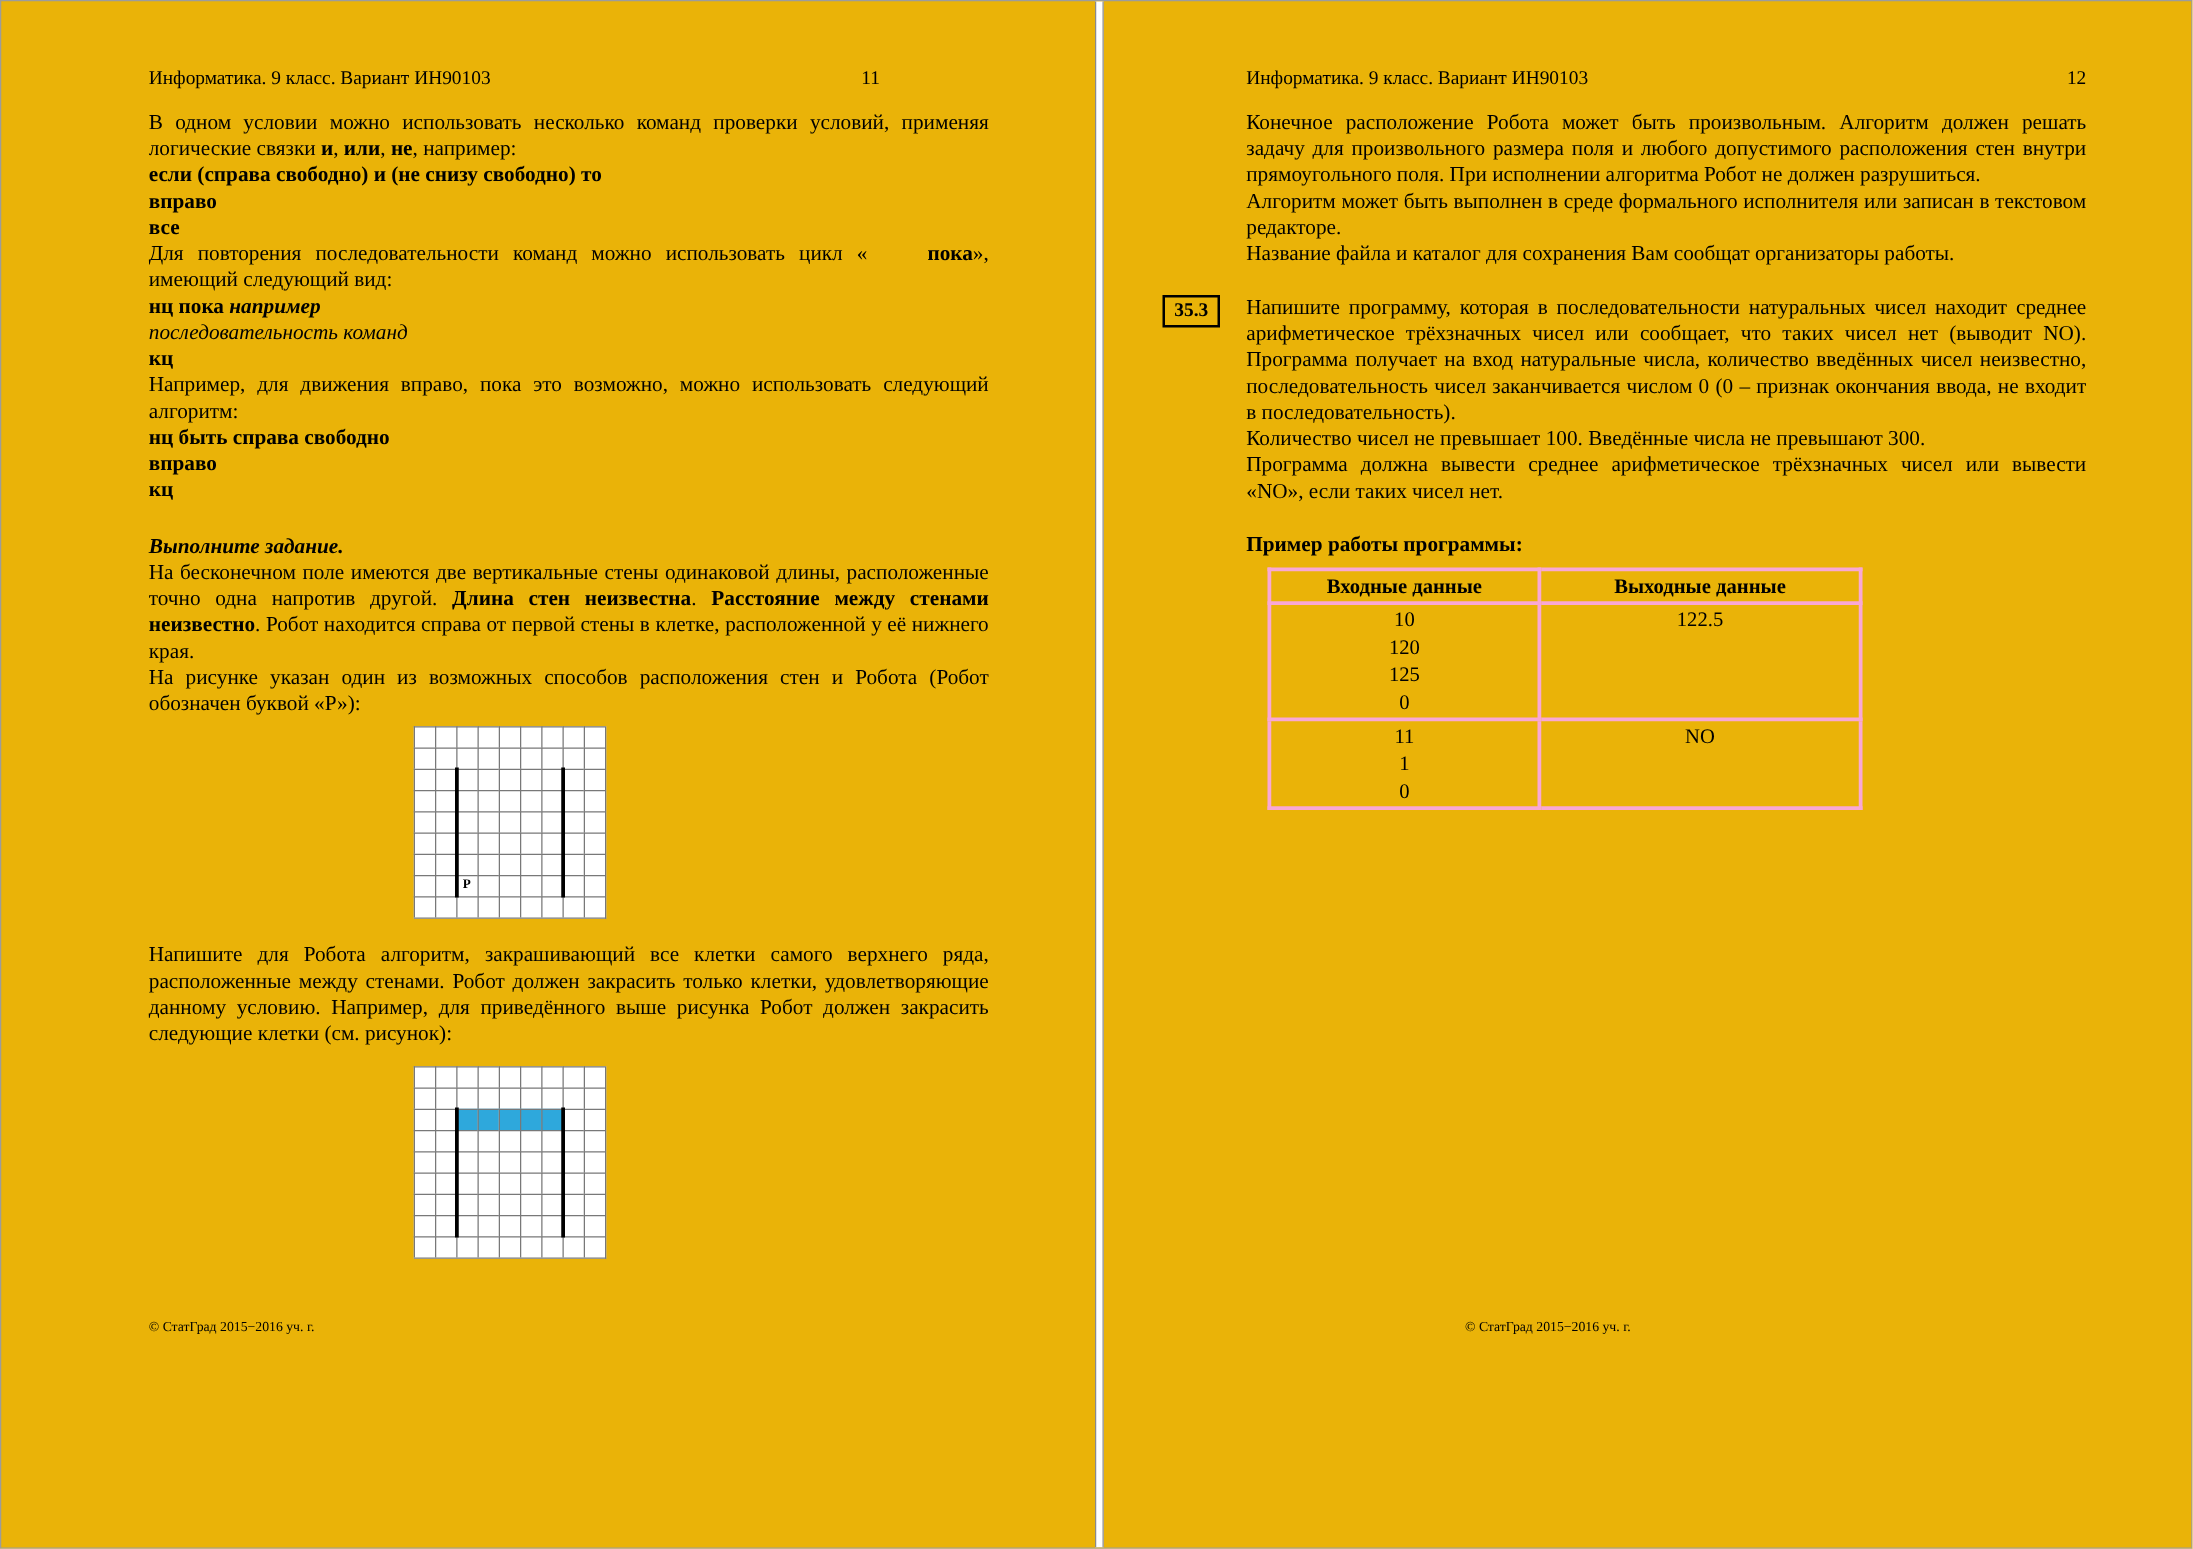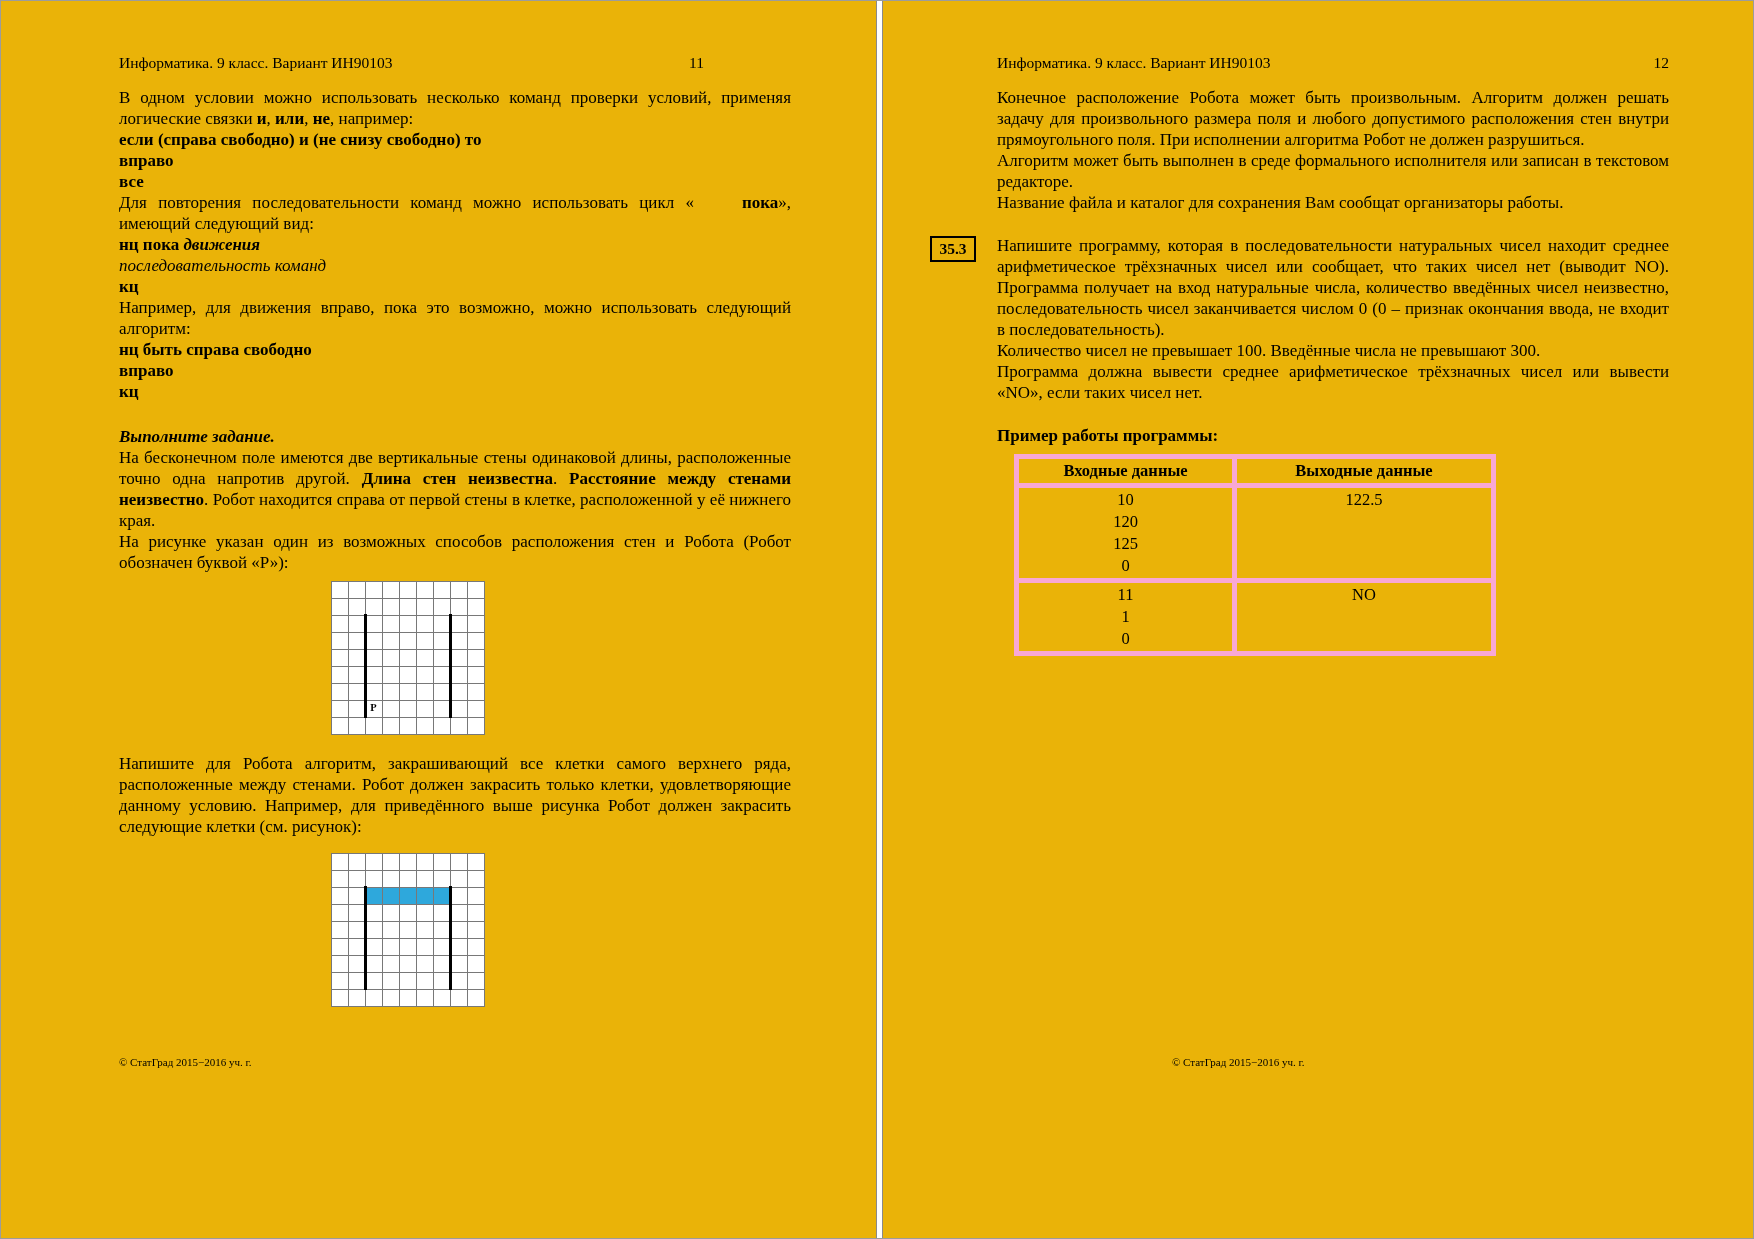--- a/index.html
+++ b/index.html
@@ -32,21 +32,21 @@
   .grobot{position:absolute;display:flex;align-items:center;justify-content:center;
     font-size:10.5px;font-weight:bold;line-height:1;}
   
   .task{position:relative;margin-top:22px;}
   .task-num{position:absolute;left:-67px;top:1px;width:46px;height:26px;box-sizing:border-box;
     border:2px solid #000;display:flex;align-items:center;justify-content:center;
     font-weight:bold;font-size:15.5px;}
   
   .example-title{font-weight:bold;font-size:17px;line-height:21px;margin-top:22px;}
   .example-table{border-collapse:collapse;margin:8px 0 0 17px;font-size:16.5px;}
-  .example-table th,.example-table td{border:5px solid #f9a8d4;text-align:center;
+  .example-table th,.example-table td{border:3px solid #f9a8d4;text-align:center;
     padding:1px 8px;line-height:22px;}
   .example-table th{font-weight:bold;}
   .example-table th.col-in{width:197px;}
   .example-table th.col-out{width:238px;}
   .example-table td{vertical-align:top;}
   .page-footer{position:absolute;top:1052px;font-size:11px;line-height:18px;}
   .page-left .page-footer{left:118px;}
   .page-right .page-footer{left:293px;}
 </style>
 </head>
@@ -59,21 +59,21 @@
       <div class="page-header">
         <span>Информатика. 9 класс. Вариант ИН90103</span>
         <span>11</span>
       </div>
 
       <p class="para"><span>В одном условии можно использовать несколько команд проверки условий, применяя логические связки </span><span style="font-weight: bold;">и</span><span>, </span><span style="font-weight: bold;">или</span><span>, </span><span style="font-weight: bold;">не</span><span>, например:</span></p>
       <p class="para code">если (справа свободно) и (не снизу свободно) то</p>
       <p class="para code">вправо</p>
       <p class="para code">все</p>
       <p class="para"><span>Для повторения последовательности команд можно использовать цикл «</span><span style="font-weight: bold; margin-left: 48px;">пока</span><span>», имеющий следующий вид:</span></p>
-      <p class="para code"><span style="font-weight: bold;">нц пока </span><span style="font-style: italic;">движения</span></p>
+      <p class="para code"><span style="font-weight: bold;">нц пока </span><span style="font-style: italic;">например</span></p>
       <p class="para italic">последовательность команд</p>
       <p class="para code">кц</p>
       <p class="para">Например, для движения вправо, пока это возможно, можно использовать следующий алгоритм:</p>
       <p class="para code">нц быть справа свободно</p>
       <p class="para code">вправо</p>
       <p class="para code">кц</p>
 
       <p class="para task-title">Выполните задание.</p>
       <p class="para"><span>На бесконечном поле имеются две вертикальные стены одинаковой длины, расположенные точно одна напротив другой. </span><span style="font-weight: bold;">Длина стен неизвестна</span><span>. </span><span style="font-weight: bold;">Расстояние между стенами неизвестно</span><span>. Робот находится справа от первой стены в клетке, расположенной у её нижнего края.</span></p>
       <p class="para">На рисунке указан один из возможных способов расположения стен и Робота (Робот обозначен буквой «Р»):</p>

